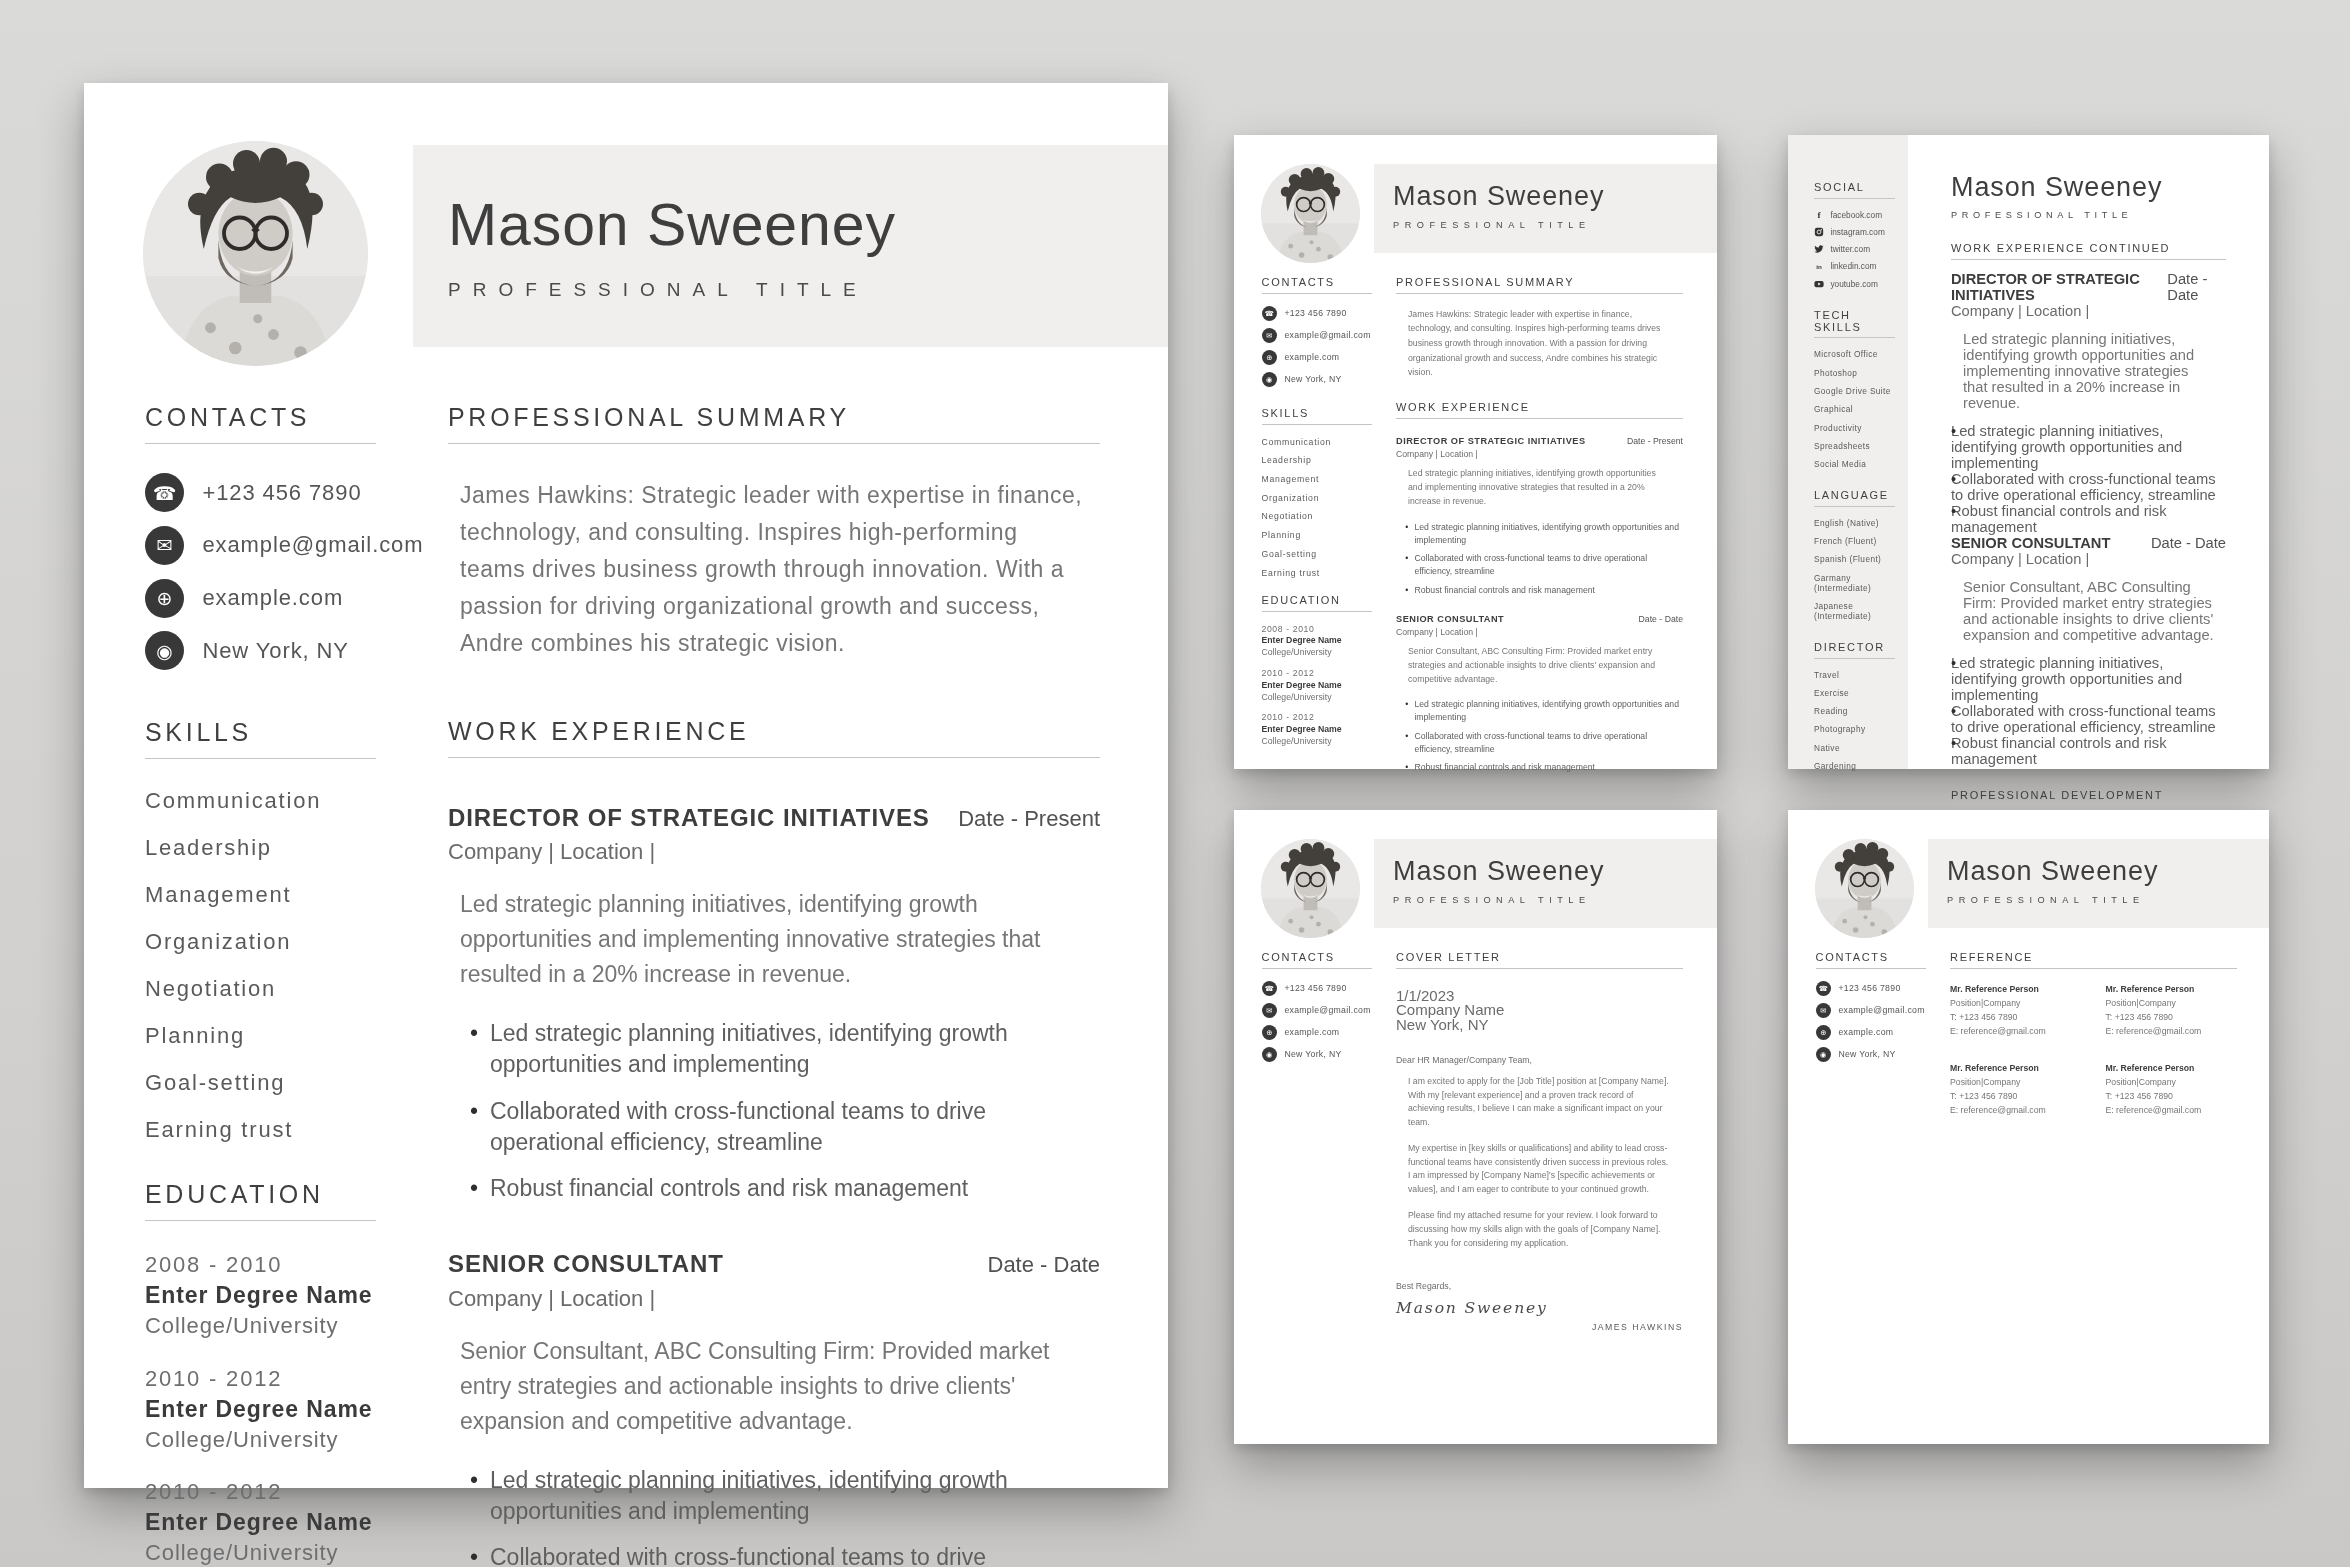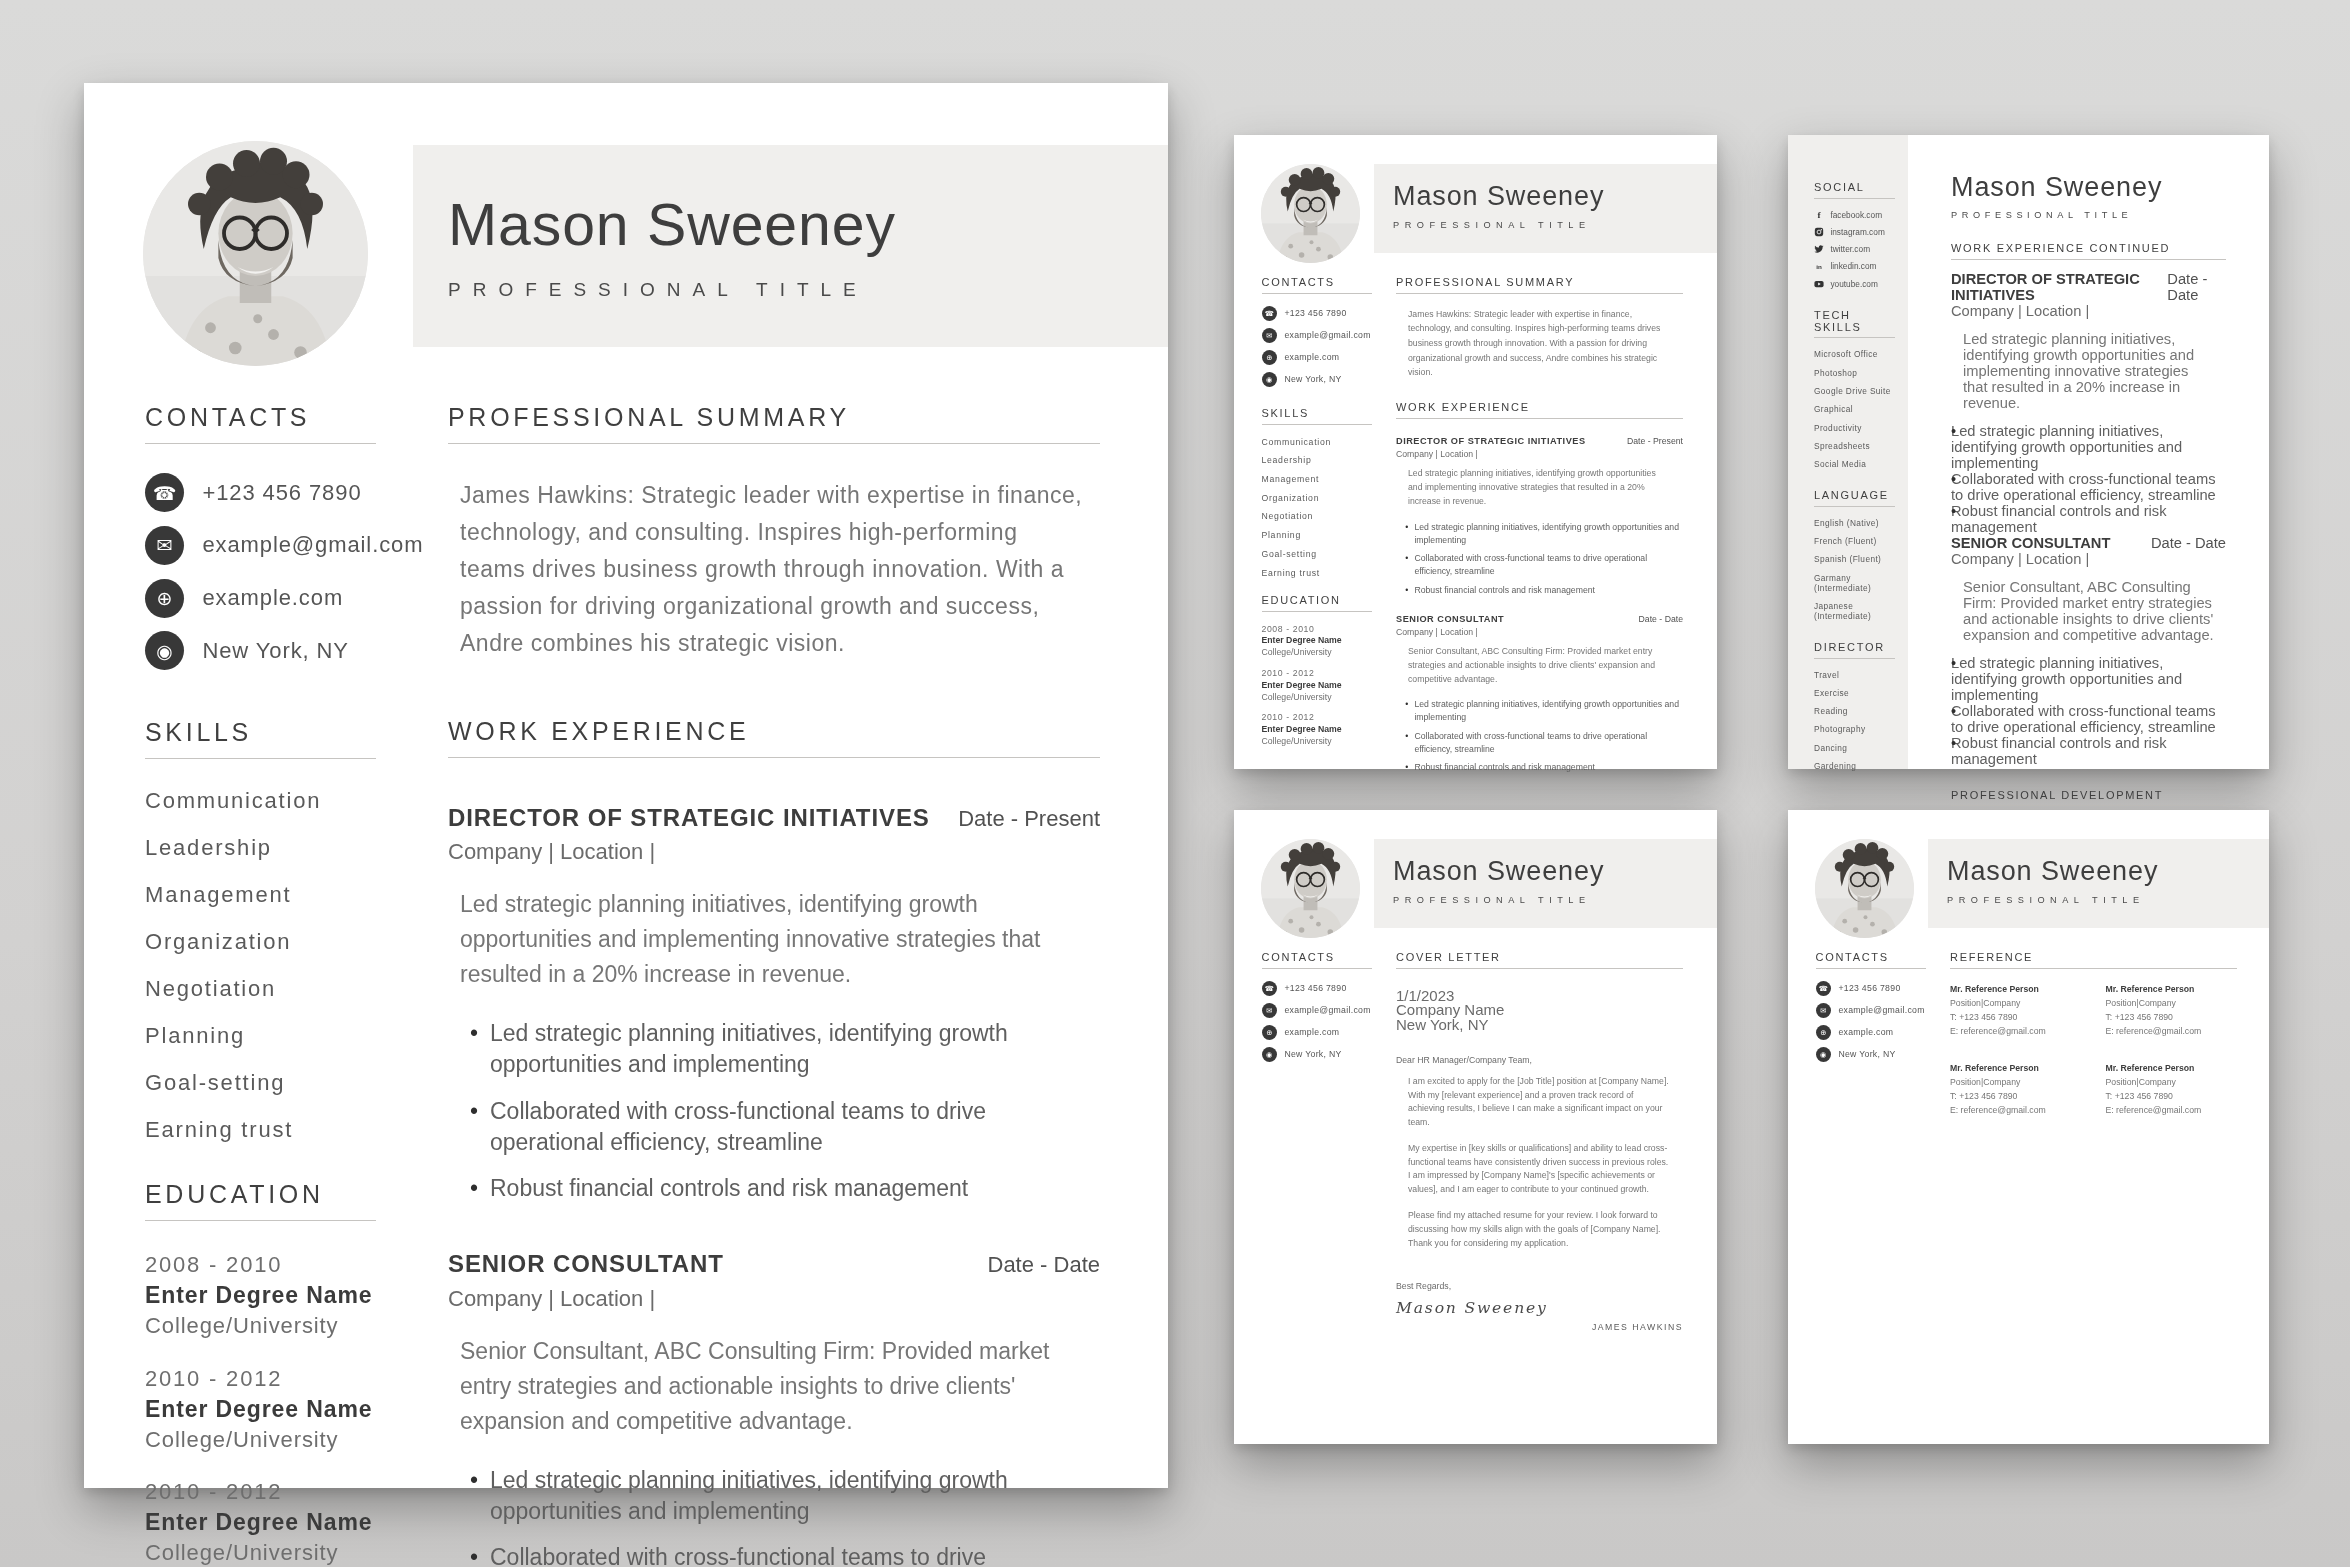--- a/index.html
+++ b/index.html
@@ -458,21 +458,21 @@
             <li class="side-item">Japanese (Intermediate)</li>
           </ul>
       </section>
       <section class="side-sec">
         <h2 class="sec">DIRECTOR</h2>
         <ul>
             <li class="side-item">Travel</li>
             <li class="side-item">Exercise</li>
             <li class="side-item">Reading</li>
             <li class="side-item">Photography</li>
-            <li class="side-item">Dancing</li>
+            <li class="side-item">Native</li>
             <li class="side-item">Gardening</li>
           </ul>
       </section>
     </div>
     <div class="main-col">
       <div class="name">Mason Sweeney</div>
       <div class="ptitle">PROFESSIONAL TITLE</div>
       <section class="wec">
         <h2 class="sec">WORK EXPERIENCE CONTINUED</h2>
         <article class="job">

